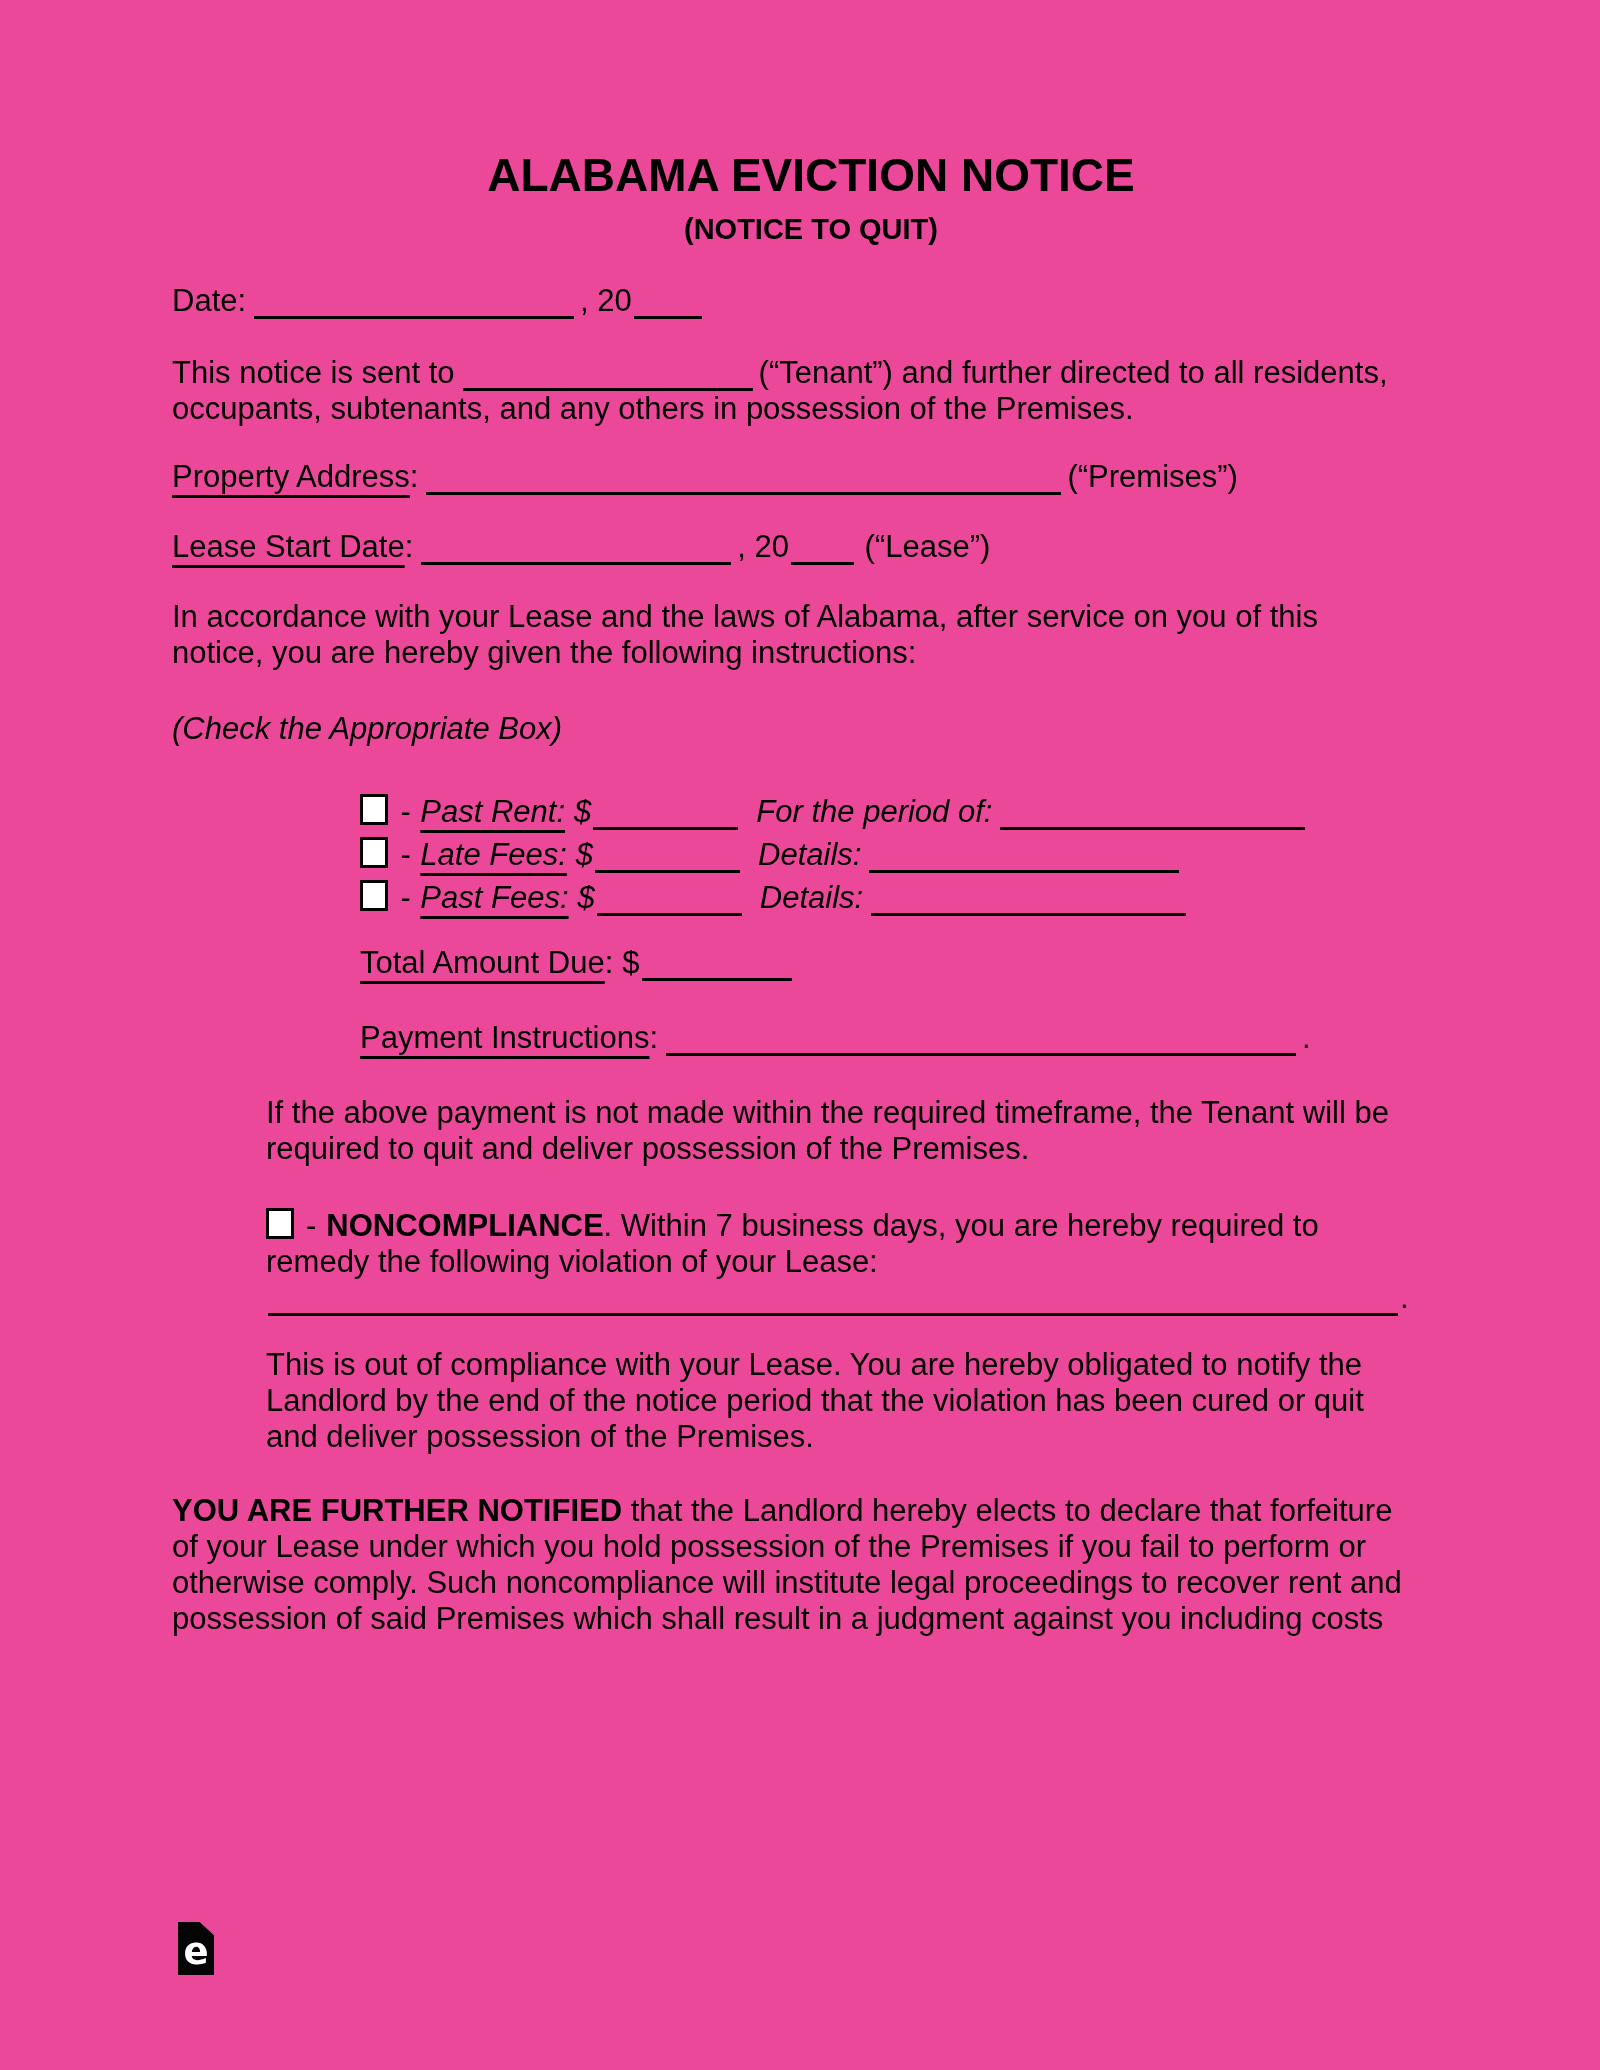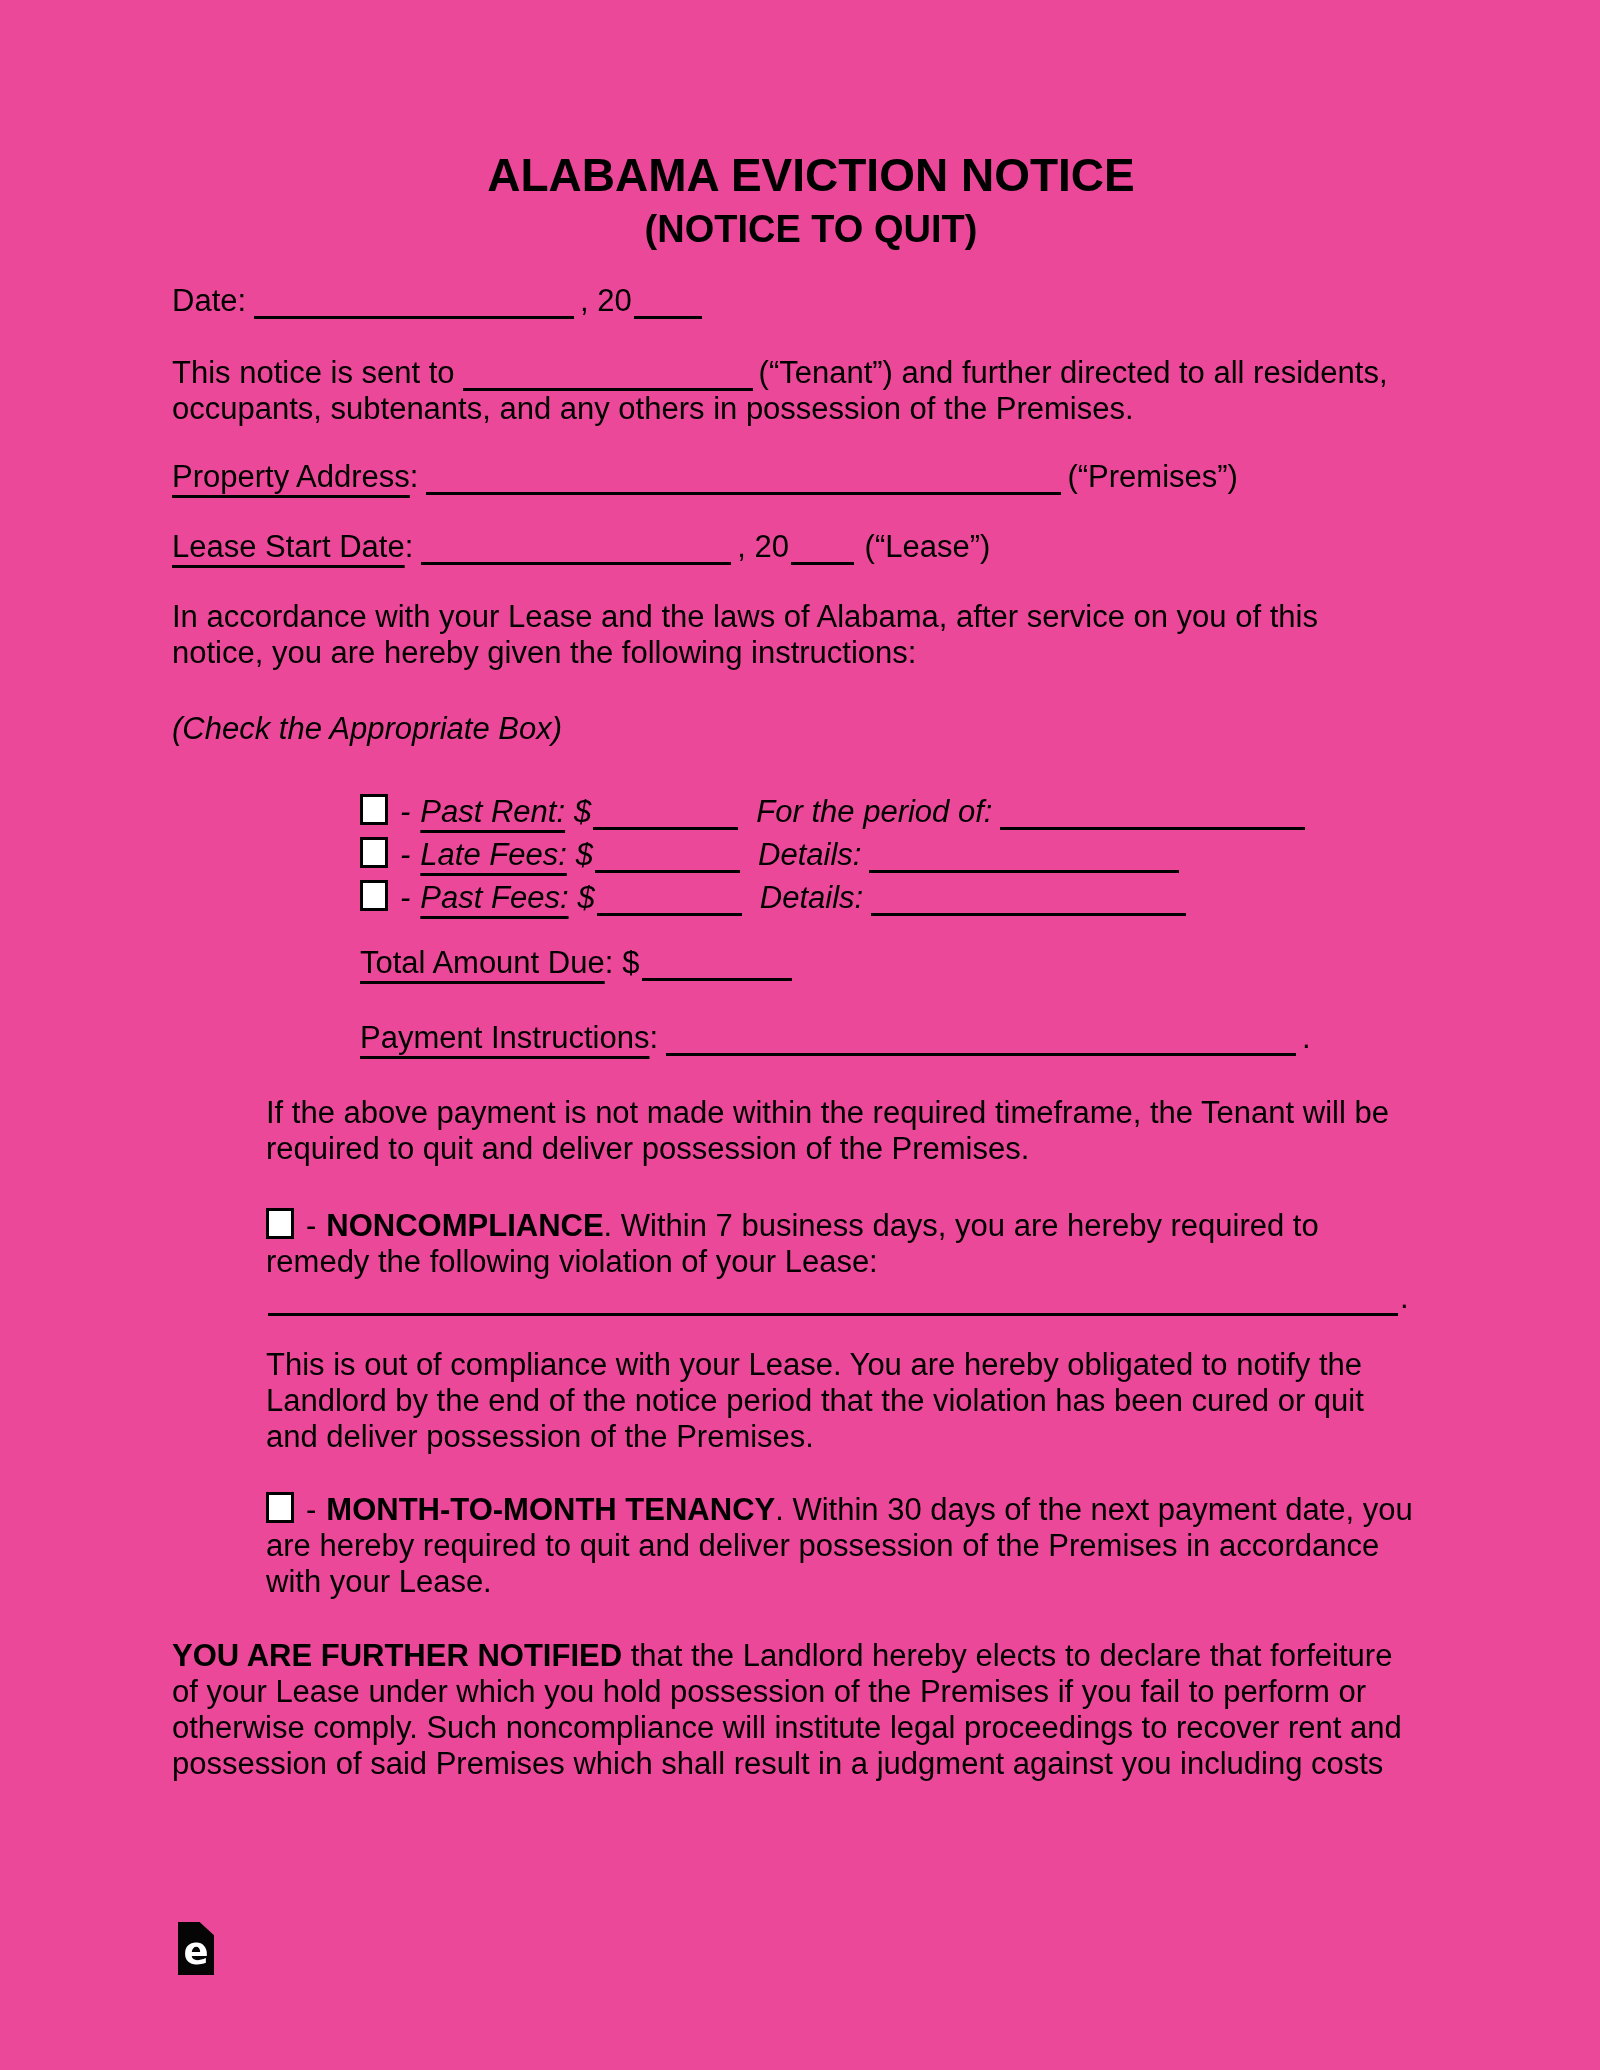--- a/index.html
+++ b/index.html
@@ -10,21 +10,21 @@
     background:#ec4899;
     color:#000;
     font-family:"Liberation Sans","DejaVu Sans",sans-serif;
     font-size:31px;
     box-sizing:border-box;
     padding:149px 150px 0 172px;
     overflow:hidden;
   }
   p{margin:0;line-height:36px;}
   .title{font-size:46px;font-weight:bold;text-align:center;line-height:52px;}
-  .subtitle{font-size:38px;font-weight:bold;text-align:center;line-height:40px;margin-top:8px;}
+  .subtitle{font-size:29px;font-weight:bold;text-align:center;line-height:40px;margin-top:8px;}
   .mt34{margin-top:34px}.mt36{margin-top:36px}.mt32{margin-top:32px}
   .mt40{margin-top:40px}.mt43{margin-top:43px}.mt26{margin-top:26px}
   .mt39{margin-top:39px}.mt41{margin-top:41px}.mt31{margin-top:31px}
   .mt37{margin-top:37px}.mt38{margin-top:38px}.mt0{margin-top:0}
   .ind1{margin-left:94px;}
   .ind2{margin-left:188px;}
   .prelines{white-space:pre-line;}
   .italic{font-style:italic;}
   b{font-weight:bold;}
   .u{text-decoration:underline;text-underline-offset:8px;text-decoration-thickness:3px;}
@@ -101,23 +101,20 @@
 
   <p class="mt41 ind1"><span class="cb"></span><span class="dash">-</span><b>NONCOMPLIANCE</b><span class="prelines">. Within 7 business days, you are hereby required to
 remedy the following violation of your Lease:</span></p>
 
   <p class="mt0 ind1"><span class="blank w1130 tight"></span><span>.</span></p>
 
   <p class="mt31 ind1 prelines">This is out of compliance with your Lease. You are hereby obligated to notify the
 Landlord by the end of the notice period that the violation has been cured or quit
 and deliver possession of the Premises.</p>
 
-  <p class="mt37 ind1"><span class="cb"></span><span class="dash">-</span><b>MONTH-TO-MONTH TENANCY</b><span class="prelines">. Within 30 days of the next payment date, you
-are hereby required to quit and deliver possession of the Premises in accordance
-with your Lease.</span></p>
 
   <p class="mt38"><b>YOU ARE FURTHER NOTIFIED</b><span class="prelines"> that the Landlord hereby elects to declare that forfeiture
 of your Lease under which you hold possession of the Premises if you fail to perform or
 otherwise comply. Such noncompliance will institute legal proceedings to recover rent and
 possession of said Premises which shall result in a judgment against you including costs</span></p>
 
   <div class="logo">
       <span>e</span>
     </div>
 

